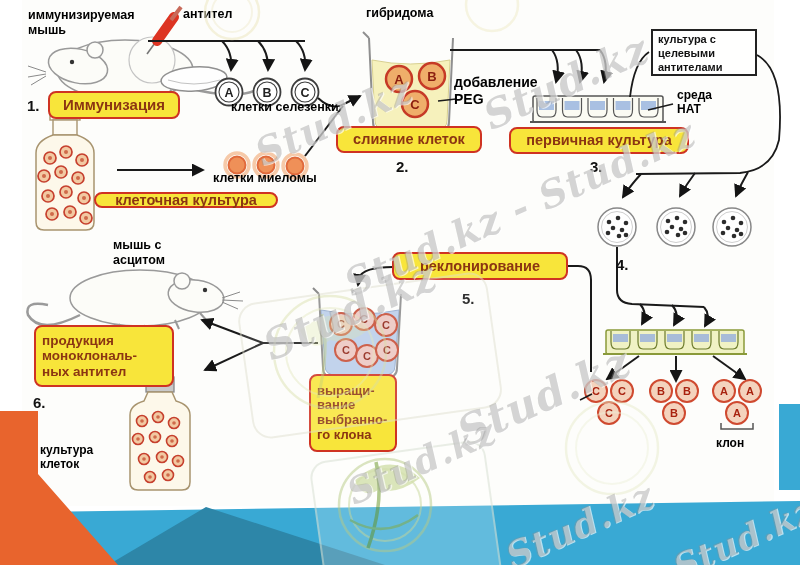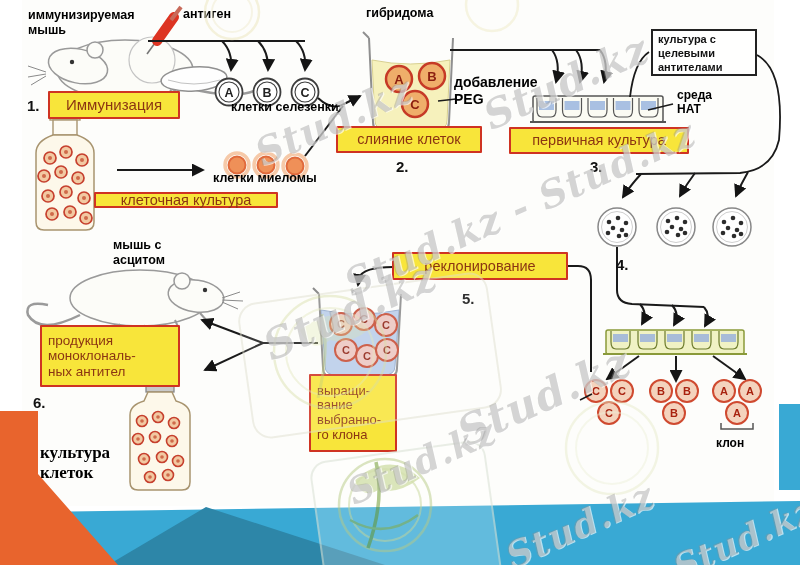--- a/index.html
+++ b/index.html
@@ -4,23 +4,23 @@
 <style>
   html,body{margin:0;padding:0;background:#fff;}
   #stage{position:relative;width:800px;height:565px;overflow:hidden;background:#ffffff;
          font-family:"Liberation Sans",sans-serif;}
   #photo{position:absolute;left:22px;top:0;width:752px;height:506px;background:#fdfdfb;}
   svg{position:absolute;left:0;top:0;}
   .t{position:absolute;font-weight:700;color:#000000;font-size:12.5px;line-height:1.18;
      white-space:pre-line;z-index:20;}
   .num{position:absolute;font-weight:800;color:#111;font-size:15px;z-index:20;}
   .ybox{position:absolute;background:#f8e53a;border:2.5px solid #cf3322;color:#8b3512;
-        font-weight:400;font-size:14.5px;line-height:1.12;display:flex;align-items:center;
+        font-weight:700;font-size:14.5px;line-height:1.12;display:flex;align-items:center;
         justify-content:center;text-align:center;box-sizing:border-box;padding:1px 4px;
-        white-space:pre-line;z-index:20;border-radius:1px;}
+        white-space:pre-line;z-index:20;border-radius:8px;}
   .ybox.left{justify-content:flex-start;text-align:left;font-size:13px;padding:3px 6px;}
   .wbox{position:absolute;background:#fffffe;border:2px solid #222;color:#111;font-weight:700;
         font-size:11px;line-height:1.25;box-sizing:border-box;padding:2px 5px;
         white-space:pre-line;z-index:20;}
   .wm{position:absolute;font-family:"DejaVu Serif",serif;font-style:italic;font-weight:700;
       color:rgba(145,145,145,0.38);transform:rotate(-24deg);z-index:40;pointer-events:none;
       text-shadow:1px 1px 0 rgba(255,255,255,0.65);letter-spacing:1px;white-space:nowrap;}
 </style>
 </head>
 <body>
@@ -356,21 +356,21 @@
       <path d="M639,356 L607,379" marker-end="url(#ah)"></path>
       <path d="M676,356 V381" marker-end="url(#ah)"></path>
       <path d="M713,356 L745,379" marker-end="url(#ah)"></path>
       <path d="M580,400 L592,394" stroke-width="1.5"></path>
       <path d="M456,99 L438,101" stroke-width="1.5"></path>
     </g>
   </svg>
 
   <div class="t" style="left:28px;top:8px;">иммунизируемая
 мышь</div>
-  <div class="t" style="left:183px;top:7px;">антиген</div>
+  <div class="t" style="left:183px;top:7px;">антител</div>
   <div class="t" style="left:366px;top:6px;">гибридома</div>
 
   <div class="num" style="left:27px;top:97px;">1.</div>
   <div class="ybox" style="left:48px;top:91px;width:132px;height:28px;font-size:15px;">Иммунизация</div>
   <div class="t" style="left:187px;top:100px;margin-left:44px;">клетки селезенки</div>
   <div class="t" style="left:213px;top:171px;">клетки миеломы</div>
   <div class="ybox" style="left:94px;top:192px;width:184px;height:16px;">клеточная культура</div>
 
   <div class="t" style="left:454px;top:74px;font-size:14px;">добавление
 PEG</div>
@@ -390,25 +390,25 @@
   <div class="ybox" style="left:392px;top:252px;width:176px;height:28px;">реклонирование</div>
   <div class="num" style="left:462px;top:290px;">5.</div>
 
   <div class="ybox left" style="left:309px;top:374px;width:88px;height:78px;">выращи-
 вание
 выбранно-
 го клона</div>
 
   <div class="t" style="left:113px;top:238px;">мышь с
 асцитом</div>
-  <div class="ybox left" style="left:40px;top:325px;width:140px;height:62px;font-size:13.5px;">продукция
+  <div class="ybox left" style="left:34px;top:325px;width:140px;height:62px;font-size:13.5px;">продукция
 моноклональ-
 ных антител</div>
   <div class="num" style="left:33px;top:394px;">6.</div>
-  <div class="t" style="left:40px;top:443px;font-size:17px;font-family:Liberation Serif, serif;">культура
+  <div class="t" style="left:40px;top:443px;font-size:12px;">культура
 клеток</div>
   <div class="t" style="left:716px;top:436px;font-size:12px;">клон</div>
 
   <svg width="800" height="565" viewBox="0 0 800 565" style="z-index:30;pointer-events:none;">
     <rect x="779" y="404" width="21" height="86" fill="#39a9d4"></rect>
     <polygon points="36,512 800,501 800,565 116,565" fill="#39a9d4"></polygon>
     <polygon points="206,507 385,565 108,565" fill="#2d86a8"></polygon>
     <polygon points="0,411 38,411 38,474 118,565 0,565" fill="#e8642d"></polygon>
 
     <g opacity="0.55">

